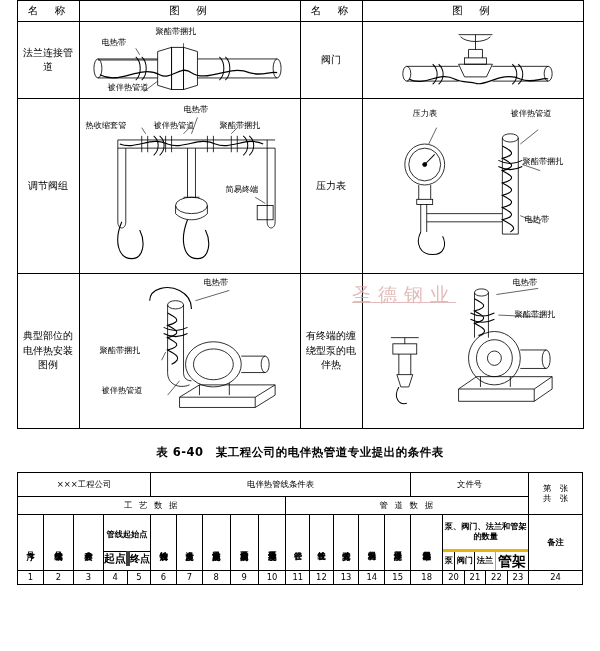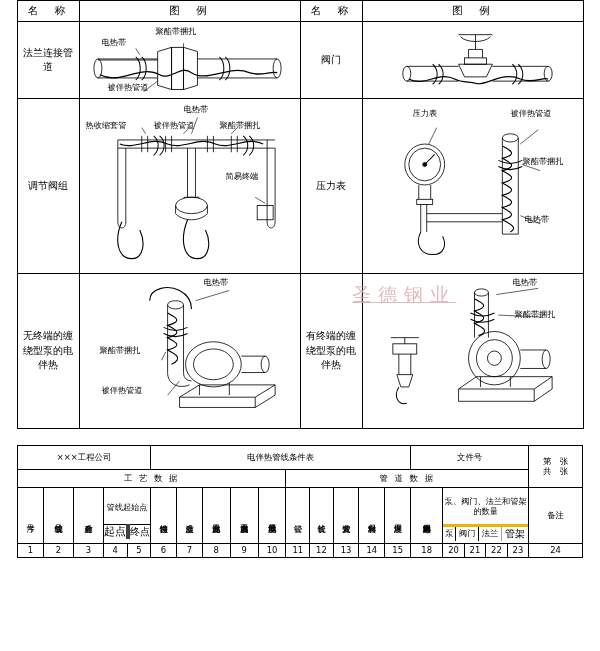--- a/index.html
+++ b/index.html
@@ -89,42 +89,42 @@
     z-index: 5;
   }
   .wm1 { font-size: 19px; letter-spacing: 7px; font-family: "DejaVu Serif", serif; text-decoration: underline; }
   .wm2 { font-size: 16px; letter-spacing: 4px; margin-top: 3px; font-family: "DejaVu Serif", serif; }
 
   
   .t40wrap { margin-top: 10px; }
   .t40 {
     border-collapse: collapse;
     width: 566px;
-    margin: 16px auto;
+    margin: 8px auto;
     table-layout: fixed;
   }
   .t40 td {
     border: 1px solid #000;
     text-align: center;
     vertical-align: middle;
     font-size: 8.4px;
     padding: 1px 0;
     line-height: 1.15;
   }
   .vtxt {
     writing-mode: vertical-rl;
     text-orientation: upright;
     letter-spacing: 0px;
     display: inline-block;
     line-height: 1.05;
     font-size: 8.2px;
   }
   .t40 .r1 { height: 24px; font-size: 9px; }
   .t40 .r2 { height: 18px; font-size: 9px; letter-spacing: 2px; }
-  .t40 .r3 { height: 56px; }
+  .t40 .r3 { height: 56px; font-weight: bold; }
   .t40 .r4 { height: 14px; font-size: 8px; }
 </style>
 </head>
 <body>
 
 <div class="page">
 
 
   <table class="t39">
     <colgroup>
@@ -250,21 +250,21 @@
               <path d="M62 28 L66 34" stroke-width="0.6"></path>
               <path d="M110 28 L104 34" stroke-width="0.6"></path>
               <path d="M158 28 L152 34" stroke-width="0.6"></path>
               <path d="M176 96 L186 102" stroke-width="0.6"></path>
             </g>
           </svg>
           <span class="lbl" style="left:104px;top:6px;">电热带</span>
           <span class="lbl" style="left:6px;top:22px;">热收缩套管</span>
           <span class="lbl" style="left:74px;top:22px;">被伴热管道</span>
           <span class="lbl" style="left:140px;top:22px;">聚酯带捆扎</span>
-          <span class="lbl" style="left:146px;top:74px;font-family:Liberation Serif, serif;">简易终端</span>
+          <span class="lbl" style="left:146px;top:86px;">简易终端</span>
         </div>
       </td>
       <td class="namecell">压力表</td>
       <td class="figcell">
         <div class="fig">
           <svg viewBox="0 0 221 170" preserveAspectRatio="none">
             <g stroke="#000" fill="none" stroke-width="0.8">
 
               <circle cx="62" cy="64" r="20"></circle>
               <circle cx="62" cy="64" r="16"></circle>
@@ -296,21 +296,21 @@
           </svg>
           <span class="lbl" style="left:50px;top:10px;">压力表</span>
           <span class="lbl" style="left:148px;top:10px;">被伴热管道</span>
           <span class="lbl" style="left:160px;top:58px;">聚酯带捆扎</span>
           <span class="lbl" style="left:162px;top:116px;">电热带</span>
         </div>
       </td>
     </tr>
 
     <tr class="row3">
-      <td class="namecell">无终端的缠绕型泵的电伴热</td>
+      <td class="namecell">典型部位的电伴热安装图例</td>
       <td class="figcell">
         <div class="fig">
           <svg viewBox="0 0 221 150" preserveAspectRatio="none">
             <g stroke="#000" fill="none" stroke-width="0.8">
 
               <path d="M100 120 L176 120 L196 108 L120 108 Z"></path>
               <path d="M100 120 L100 130 L176 130 L176 120"></path>
               <path d="M176 130 L196 118 L196 108"></path>
 
               <ellipse cx="134" cy="88" rx="28" ry="22"></ellipse>
@@ -384,20 +384,21 @@
       </td>
     </tr>
   </tbody>
     </table>
 
   <div class="watermark">
     <div class="wm1">圣德钢业</div>
   </div>
 
   <div class="t40wrap">
+    <div class="tbl-title">表 6-40　某工程公司的电伴热管道专业提出的条件表</div>
 
     <table class="t40">
       <colgroup>
         <col style="width:24px">
           <col style="width:28px">
           <col style="width:28px">
         <col style="width:22px">
           <col style="width:22px">
         <col style="width:24px">
           <col style="width:24px">
@@ -464,21 +465,21 @@
         <td colspan="4" style="padding:0">
           <table style="border-collapse:collapse;width:100%;height:100%">
             <tbody>
                   <tr>
                     <td colspan="4" style="border:none;border-bottom:3px solid #eab308;height:32px;font-size:8.2px;line-height:1.2">泵、阀门、法兰和管架的数量</td>
                   </tr>
             <tr>
               <td style="border:none;border-right:1px solid #000;font-size:8.2px">泵</td>
               <td style="border:none;border-right:1px solid #000;font-size:8.2px">阀门</td>
               <td style="border:none;border-right:1px solid #a3a3a3;font-size:8.2px">法兰</td>
-              <td style="border:none;font-size:10px">管架</td>
+              <td style="border:none;font-size:14px">管架</td>
             </tr>
           </tbody>
               </table>
         </td>
         <td>备注</td>
       </tr>
 
       <tr class="r4">
         <td>1</td>
         <td>2</td>

